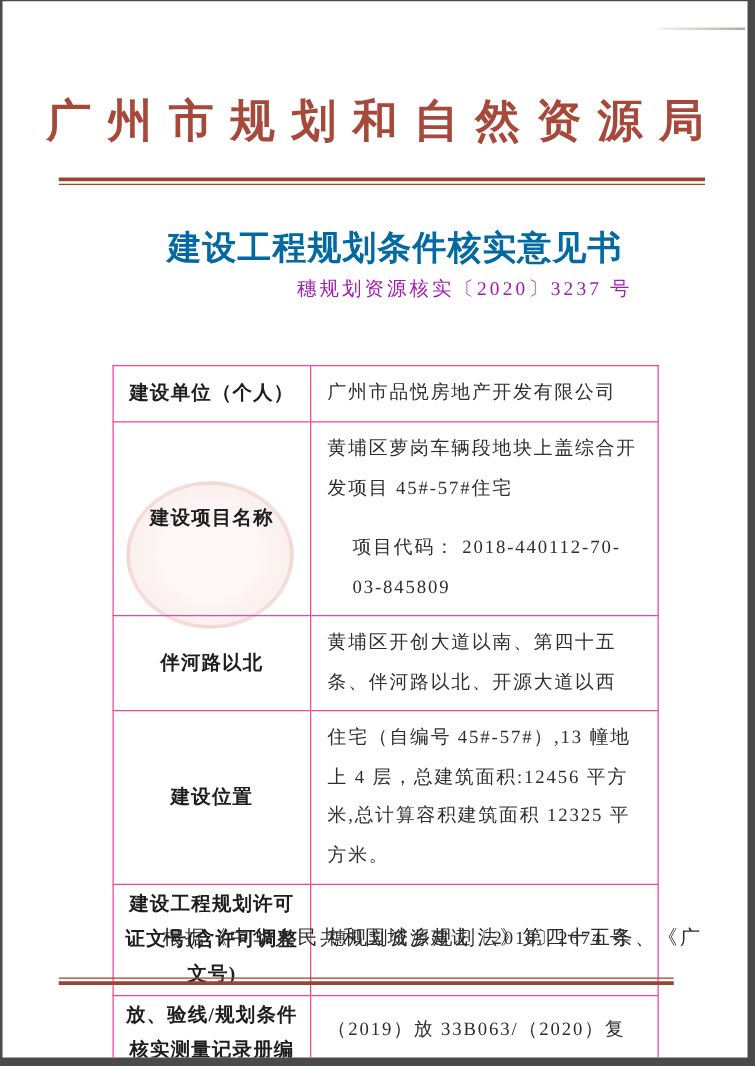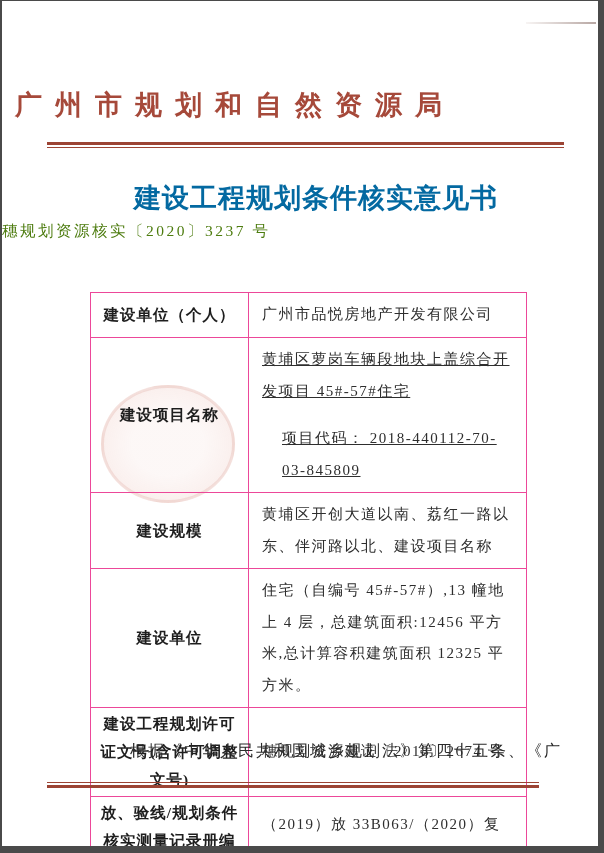--- a/index.html
+++ b/index.html
@@ -25,24 +25,24 @@
     position: absolute;
     left: 524px;
     top: 21px;
     width: 70px;
     height: 2px;
     background: linear-gradient(to right, rgba(180,150,140,0.10), rgba(125,95,88,0.55));
   }
   .agency {
     position: absolute;
     left: 0;
-    top: 86px;
+    top: 72px;
     width: 100%;
-    text-align: left;
-    font-size: 27px;
+    text-align: center;
+    font-size: 36px;
     font-weight: bold;
     color: #a6493a;
     letter-spacing: 13px;
     padding-left: 13px;
     box-sizing: border-box;
     white-space: nowrap;
   }
   .rule-top {
     position: absolute;
     left: 45px;
@@ -63,23 +63,23 @@
     color: #0369a1;
     letter-spacing: 1px;
   }
   .doc-number {
     position: absolute;
     left: 0;
     top: 220px;
     width: 100%;
     box-sizing: border-box;
     padding-right: 92px;
-    text-align: left;
+    text-align: right;
     font-size: 15.5px;
-    color: #4d7c0f;
+    color: #a21caf;
     letter-spacing: 2.5px;
     white-space: nowrap;
   }
   .seal {
     position: absolute;
     left: 99px;
     top: 384px;
     width: 128px;
     height: 112px;
     border: 3px solid rgba(192, 86, 66, 0.16);
@@ -110,21 +110,21 @@
     padding: 2px 6px;
   }
   table.info td {
     font-size: 15px;
     color: #2e2e2e;
     letter-spacing: 1.5px;
     line-height: 2.1;
     text-align: left;
     padding: 6px 8px 6px 13px;
   }
-  table.info td p { margin: 0; text-decoration: underline; }
+  table.info td p { margin: 0; }
   table.info td p.second { margin-top: 16px; margin-left: 20px; }
   tr.r1 { height: 45px; }
   tr.r2 { height: 90px; }
   tr.r3 { height: 63px; }
   tr.r4 { height: 90px; }
   tr.r5 { height: 70px; }
   tr.r6 { height: 50px; }
   .body-text {
     position: absolute;
     left: 88px;
@@ -175,25 +175,25 @@
         <td>广州市品悦房地产开发有限公司</td>
       </tr>
       <tr class="r2">
         <th>建设项目名称</th>
         <td>
           <p>黄埔区萝岗车辆段地块上盖综合开发项目 45#-57#住宅</p>
           <p class="second">项目代码：  2018-440112-70-03-845809</p>
         </td>
       </tr>
       <tr class="r3">
-        <th>建设规模</th>
-        <td>黄埔区开创大道以南、荔红一路以东、伴河路以北、建设项目名称</td>
+        <th>伴河路以北</th>
+        <td>黄埔区开创大道以南、第四十五条、伴河路以北、开源大道以西</td>
       </tr>
       <tr class="r4">
-        <th>建设单位</th>
+        <th>建设位置</th>
         <td>住宅（自编号 45#-57#）,13 幢地上 4 层，总建筑面积:12456 平方米,总计算容积建筑面积 12325 平方米。</td>
       </tr>
       <tr class="r5">
         <th>建设工程规划许可证文号(含许可调整文号)</th>
         <td>穗规划资源建证〔2018〕2674 号</td>
       </tr>
       <tr class="r6">
         <th>放、验线/规划条件核实测量记录册编号</th>
         <td>（2019）放 33B063/（2020）复 33B252</td>
       </tr>

